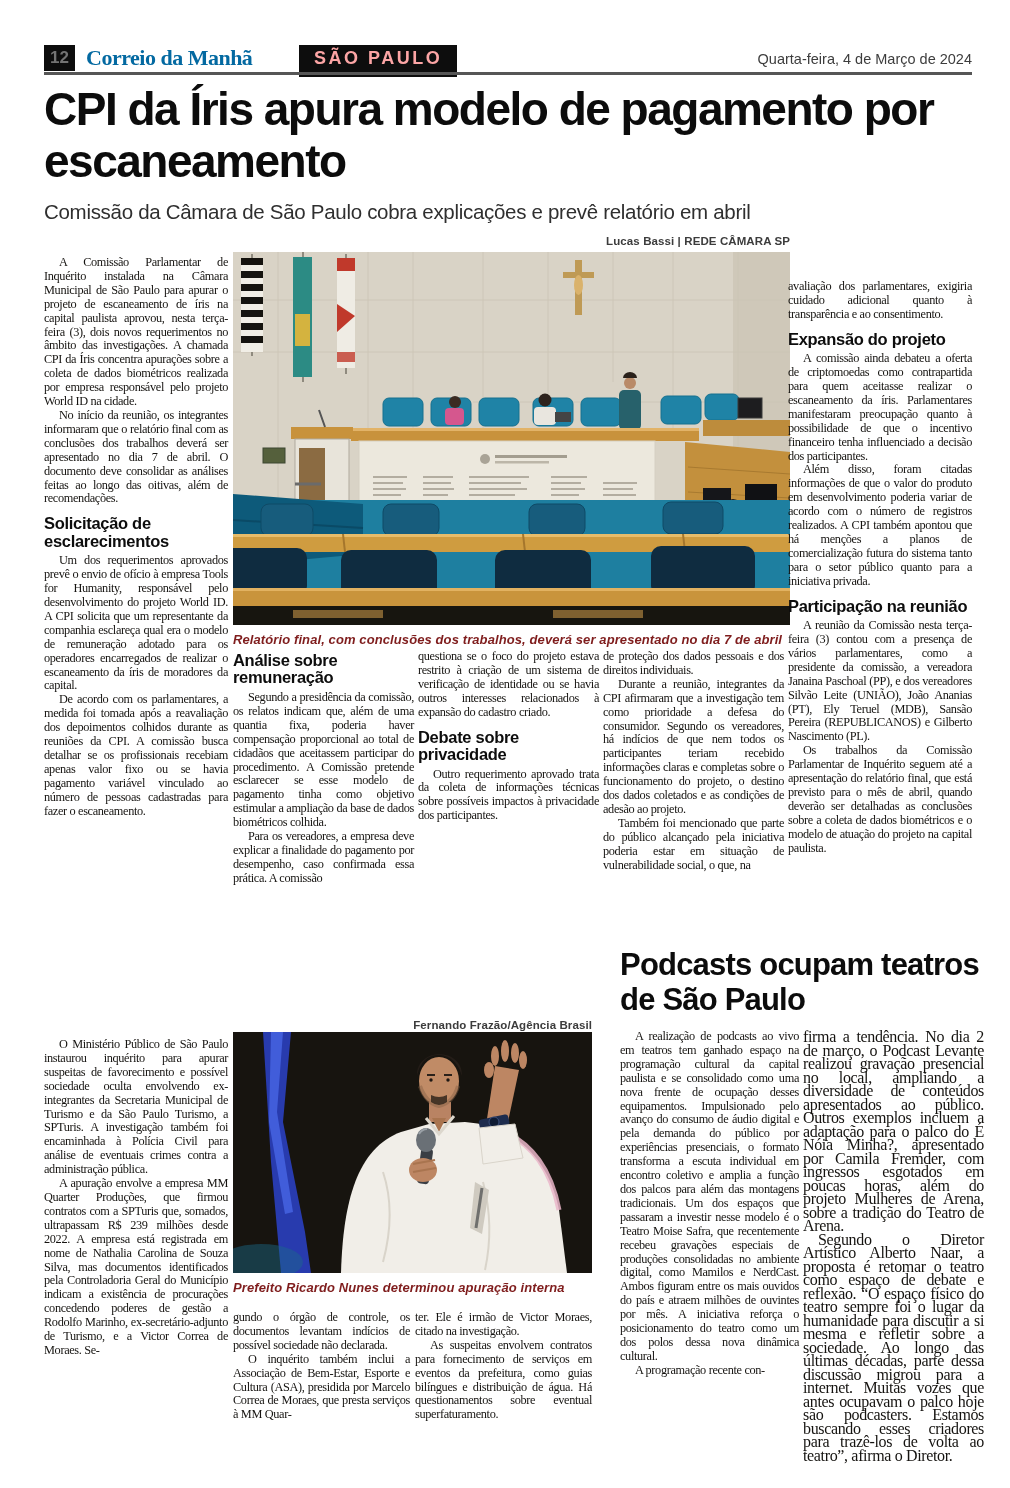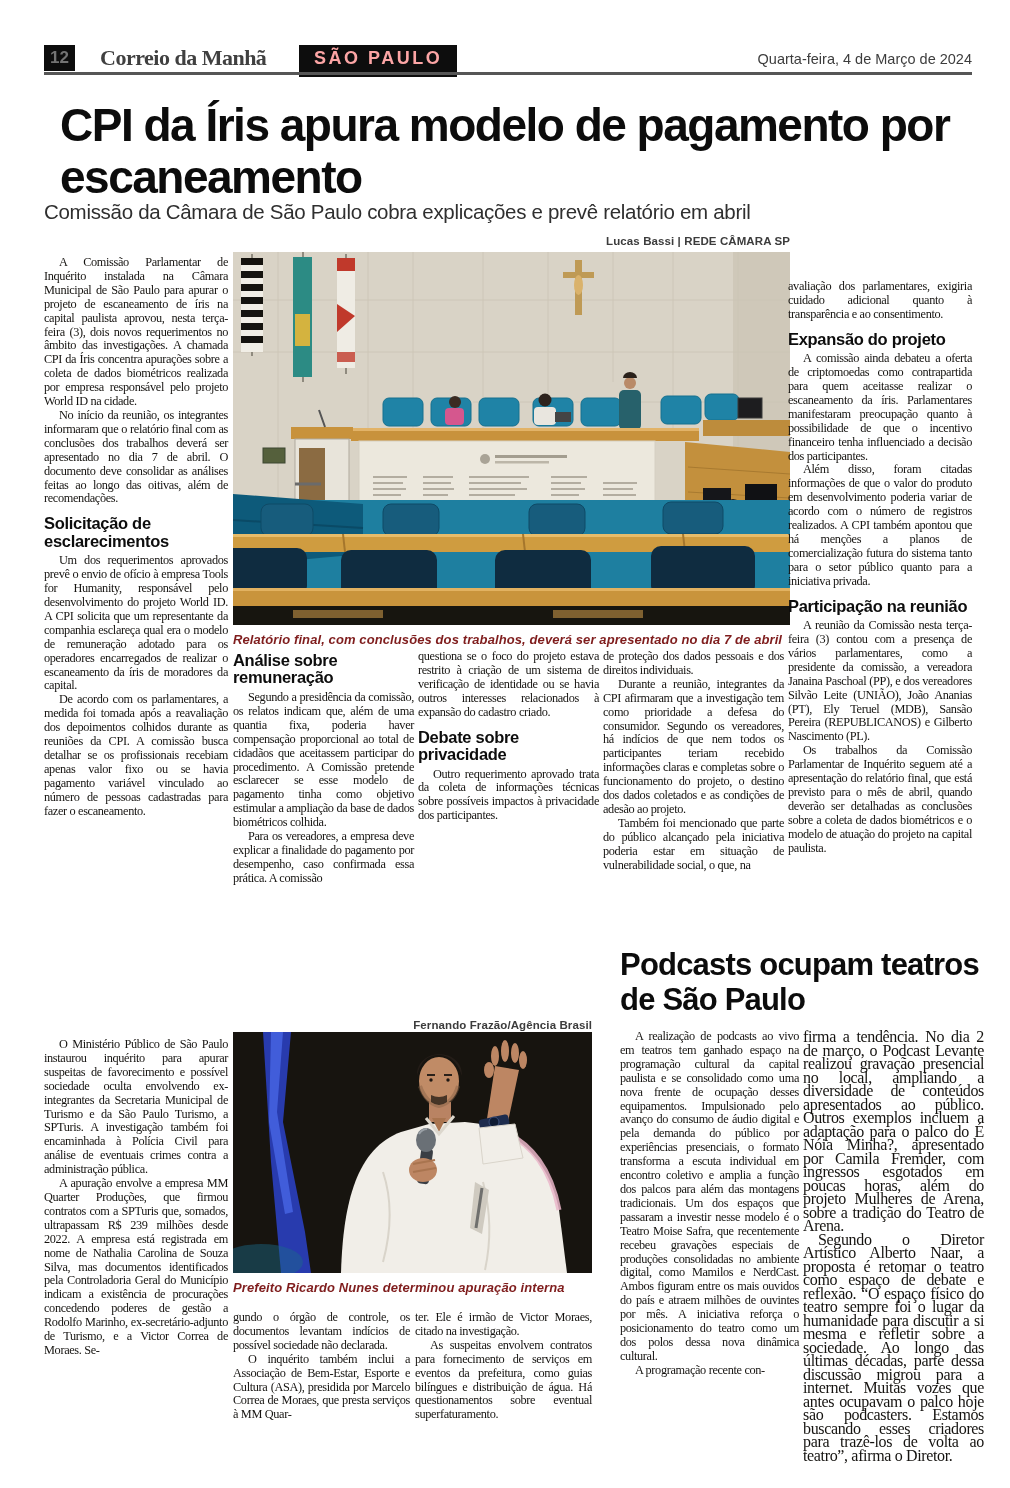--- a/index.html
+++ b/index.html
@@ -1,28 +1,28 @@
 <!DOCTYPE html>
 <html lang="pt"><head>
 <meta charset="utf-8">
 <style>
   html,body{margin:0;padding:0;background:#e9e9e9;}
   .page{position:relative;width:1010px;height:1488px;margin:0 auto;background:#ffffff;overflow:hidden;
         -webkit-font-smoothing:antialiased;}
   
   .pageno{position:absolute;left:44px;top:45px;width:31px;height:26px;background:#0d0d0d;color:#737373;
           font:700 17px/26px "Liberation Sans",sans-serif;text-align:center;}
-  .masthead{position:absolute;left:100px;top:45px;font:700 22px/26px "Liberation Serif",serif;
-            letter-spacing:-0.5px;color:#404040;}
+  .masthead{position:absolute;left:86px;top:45px;font:700 22px/26px "Liberation Serif",serif;
+            letter-spacing:-0.5px;color:#0369a1;}
   .sectionbox{position:absolute;left:299px;top:45px;height:32px;background:#0d0d0d;color:#fca5a5;
               font:700 18px/26px "Liberation Sans",sans-serif;letter-spacing:2.5px;padding:0 15px;}
   .dateline{position:absolute;right:38px;top:51px;font:400 14.5px "Liberation Sans",sans-serif;color:#3d3d3d;}
   .toprule{position:absolute;left:44px;top:72px;width:928px;height:3px;background:#565656;}
   
-  .h-main{position:absolute;left:44px;top:84px;width:900px;margin:16px;
+  .h-main{position:absolute;left:44px;top:84px;width:900px;margin:0;
           font:700 46px/1.12 "Liberation Sans",sans-serif;letter-spacing:-1.5px;color:#0c0c0c;}
   .deck{position:absolute;left:44px;top:200px;width:920px;
         font:400 20.5px/1.2 "Liberation Sans",sans-serif;letter-spacing:-0.3px;color:#2f2f2f;}
   .h-sec{position:absolute;margin:0;font:700 31px/1.12 "Liberation Sans",sans-serif;
          letter-spacing:-0.8px;color:#0c0c0c;}
   
   .photo{position:absolute;line-height:0;}
   .credit{position:absolute;font:700 11.5px "Liberation Sans",sans-serif;color:#3c3c3c;
           text-align:right;letter-spacing:.1px;}
   .caption{position:absolute;font:italic 600 13px/1.25 "Liberation Sans",sans-serif;

